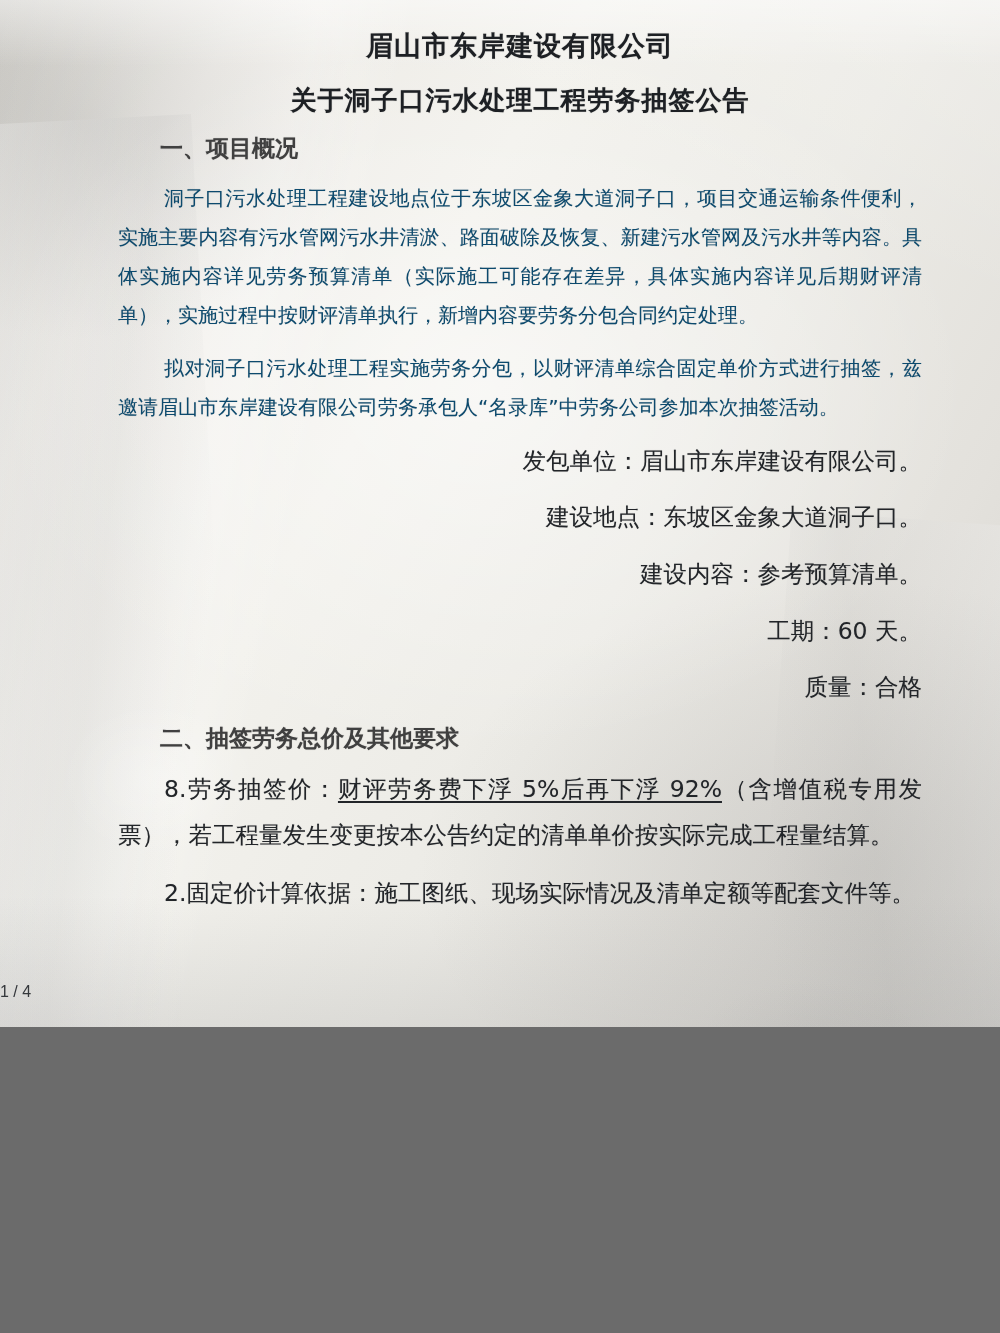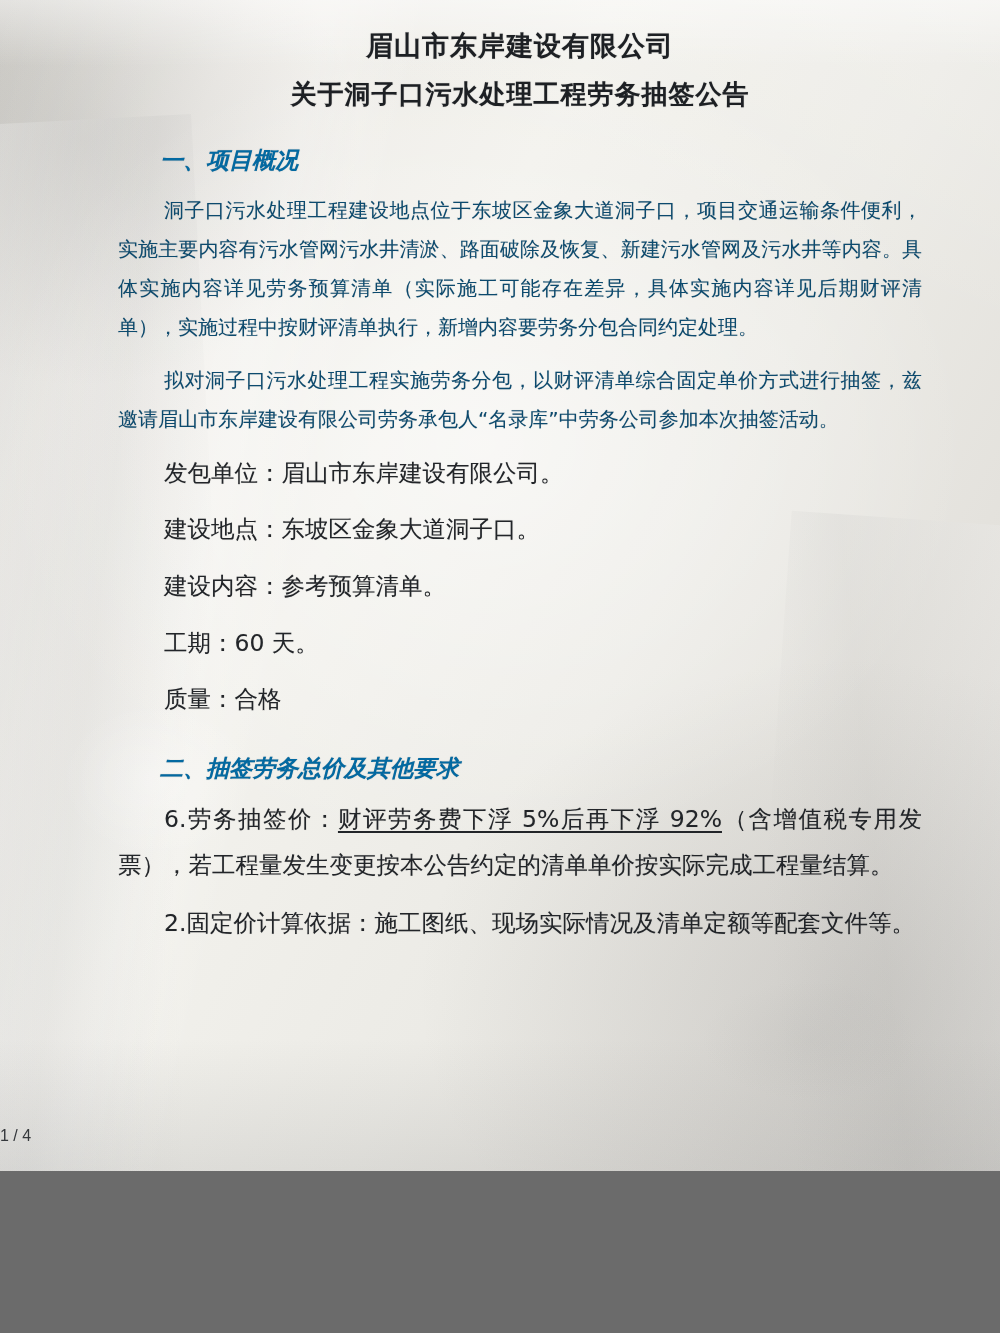--- a/index.html
+++ b/index.html
@@ -4,21 +4,21 @@
 <title>document-scan</title>
 <style>
   html, body {
     margin: 0;
     padding: 0;
     background: #6b6b6b;
   }
   .page {
     position: relative;
     width: 1000px;
-    height: 1171px;
+    height: 1027px;
     overflow: hidden;
     background: #e8e6e1;
     font-family: "DejaVu Sans", sans-serif;
   }
   
   .paper {
     position: absolute;
     inset: 0;
     background:
       radial-gradient(ellipse 70% 50% at 48% 38%, rgba(255,255,255,0.55), rgba(255,255,255,0) 70%),
@@ -74,52 +74,52 @@
     text-align: center;
     font-family: "DejaVu Sans", sans-serif;
     font-weight: bold;
     font-size: 27px;
     letter-spacing: 1px;
     line-height: 1.5;
     color: #1d2024;
     text-shadow: 0 0 1px rgba(40,40,40,0.35);
   }
   .doc-title.line2 {
-    margin-top: 8px;
+    margin-top: 14px;
     font-size: 26px;
   }
 
   .section-head {
-    margin-top: 30px;
+    margin-top: 12px;
     font-size: 23px;
     font-weight: bold;
     text-indent: 42px;
     line-height: 1.45;
-    color: #0369a1;
+    color: #404040;
     text-shadow: 0 0 1px rgba(40,40,40,0.3);
-    font-style: italic;
   }
 
   p.body {
     margin: 14px 0 0 0;
     font-size: 20px;
     line-height: 1.95;
     text-align: justify;
     text-indent: 46px;
     color: #0c4a6e;
     text-shadow: 0 0 1px rgba(45,45,45,0.22);
   }
 
   .kv {
     margin: 12px 0 0 0;
     font-size: 23.5px;
     line-height: 1.9;
     text-indent: 46px;
     color: #222529;
     text-shadow: 0 0 1px rgba(45,45,45,0.22);
+    text-align: right;
   }
 
   .num-item {
     margin: 12px 0 0 0;
     font-size: 23.5px;
     line-height: 1.95;
     text-align: justify;
     text-indent: 46px;
     color: #222529;
     text-shadow: 0 0 1px rgba(45,45,45,0.22);
@@ -185,21 +185,21 @@
     <div class="kv">
       <span>工期：</span><span>60 天。</span>
     </div>
     <div class="kv">
       <span>质量：</span><span>合格</span>
     </div>
 
     <div class="section-head">二、抽签劳务总价及其他要求</div>
 
     <p class="num-item">
-      <span>6.劳务抽签价：</span><span class="u">财评劳务费下浮 5%后再下浮 92%</span><span>（含增值税专用发票），若工程量发生变更按本公告约定的清单单价按实际完成工程量结算。</span>
+      <span>8.劳务抽签价：</span><span class="u">财评劳务费下浮 5%后再下浮 92%</span><span>（含增值税专用发票），若工程量发生变更按本公告约定的清单单价按实际完成工程量结算。</span>
     </p>
 
     <p class="num-item">2.固定价计算依据：施工图纸、现场实际情况及清单定额等配套文件等。</p>
 
   </div>
 
   <div class="footer">1 / 4</div>
 </div>
 
 </body></html>

